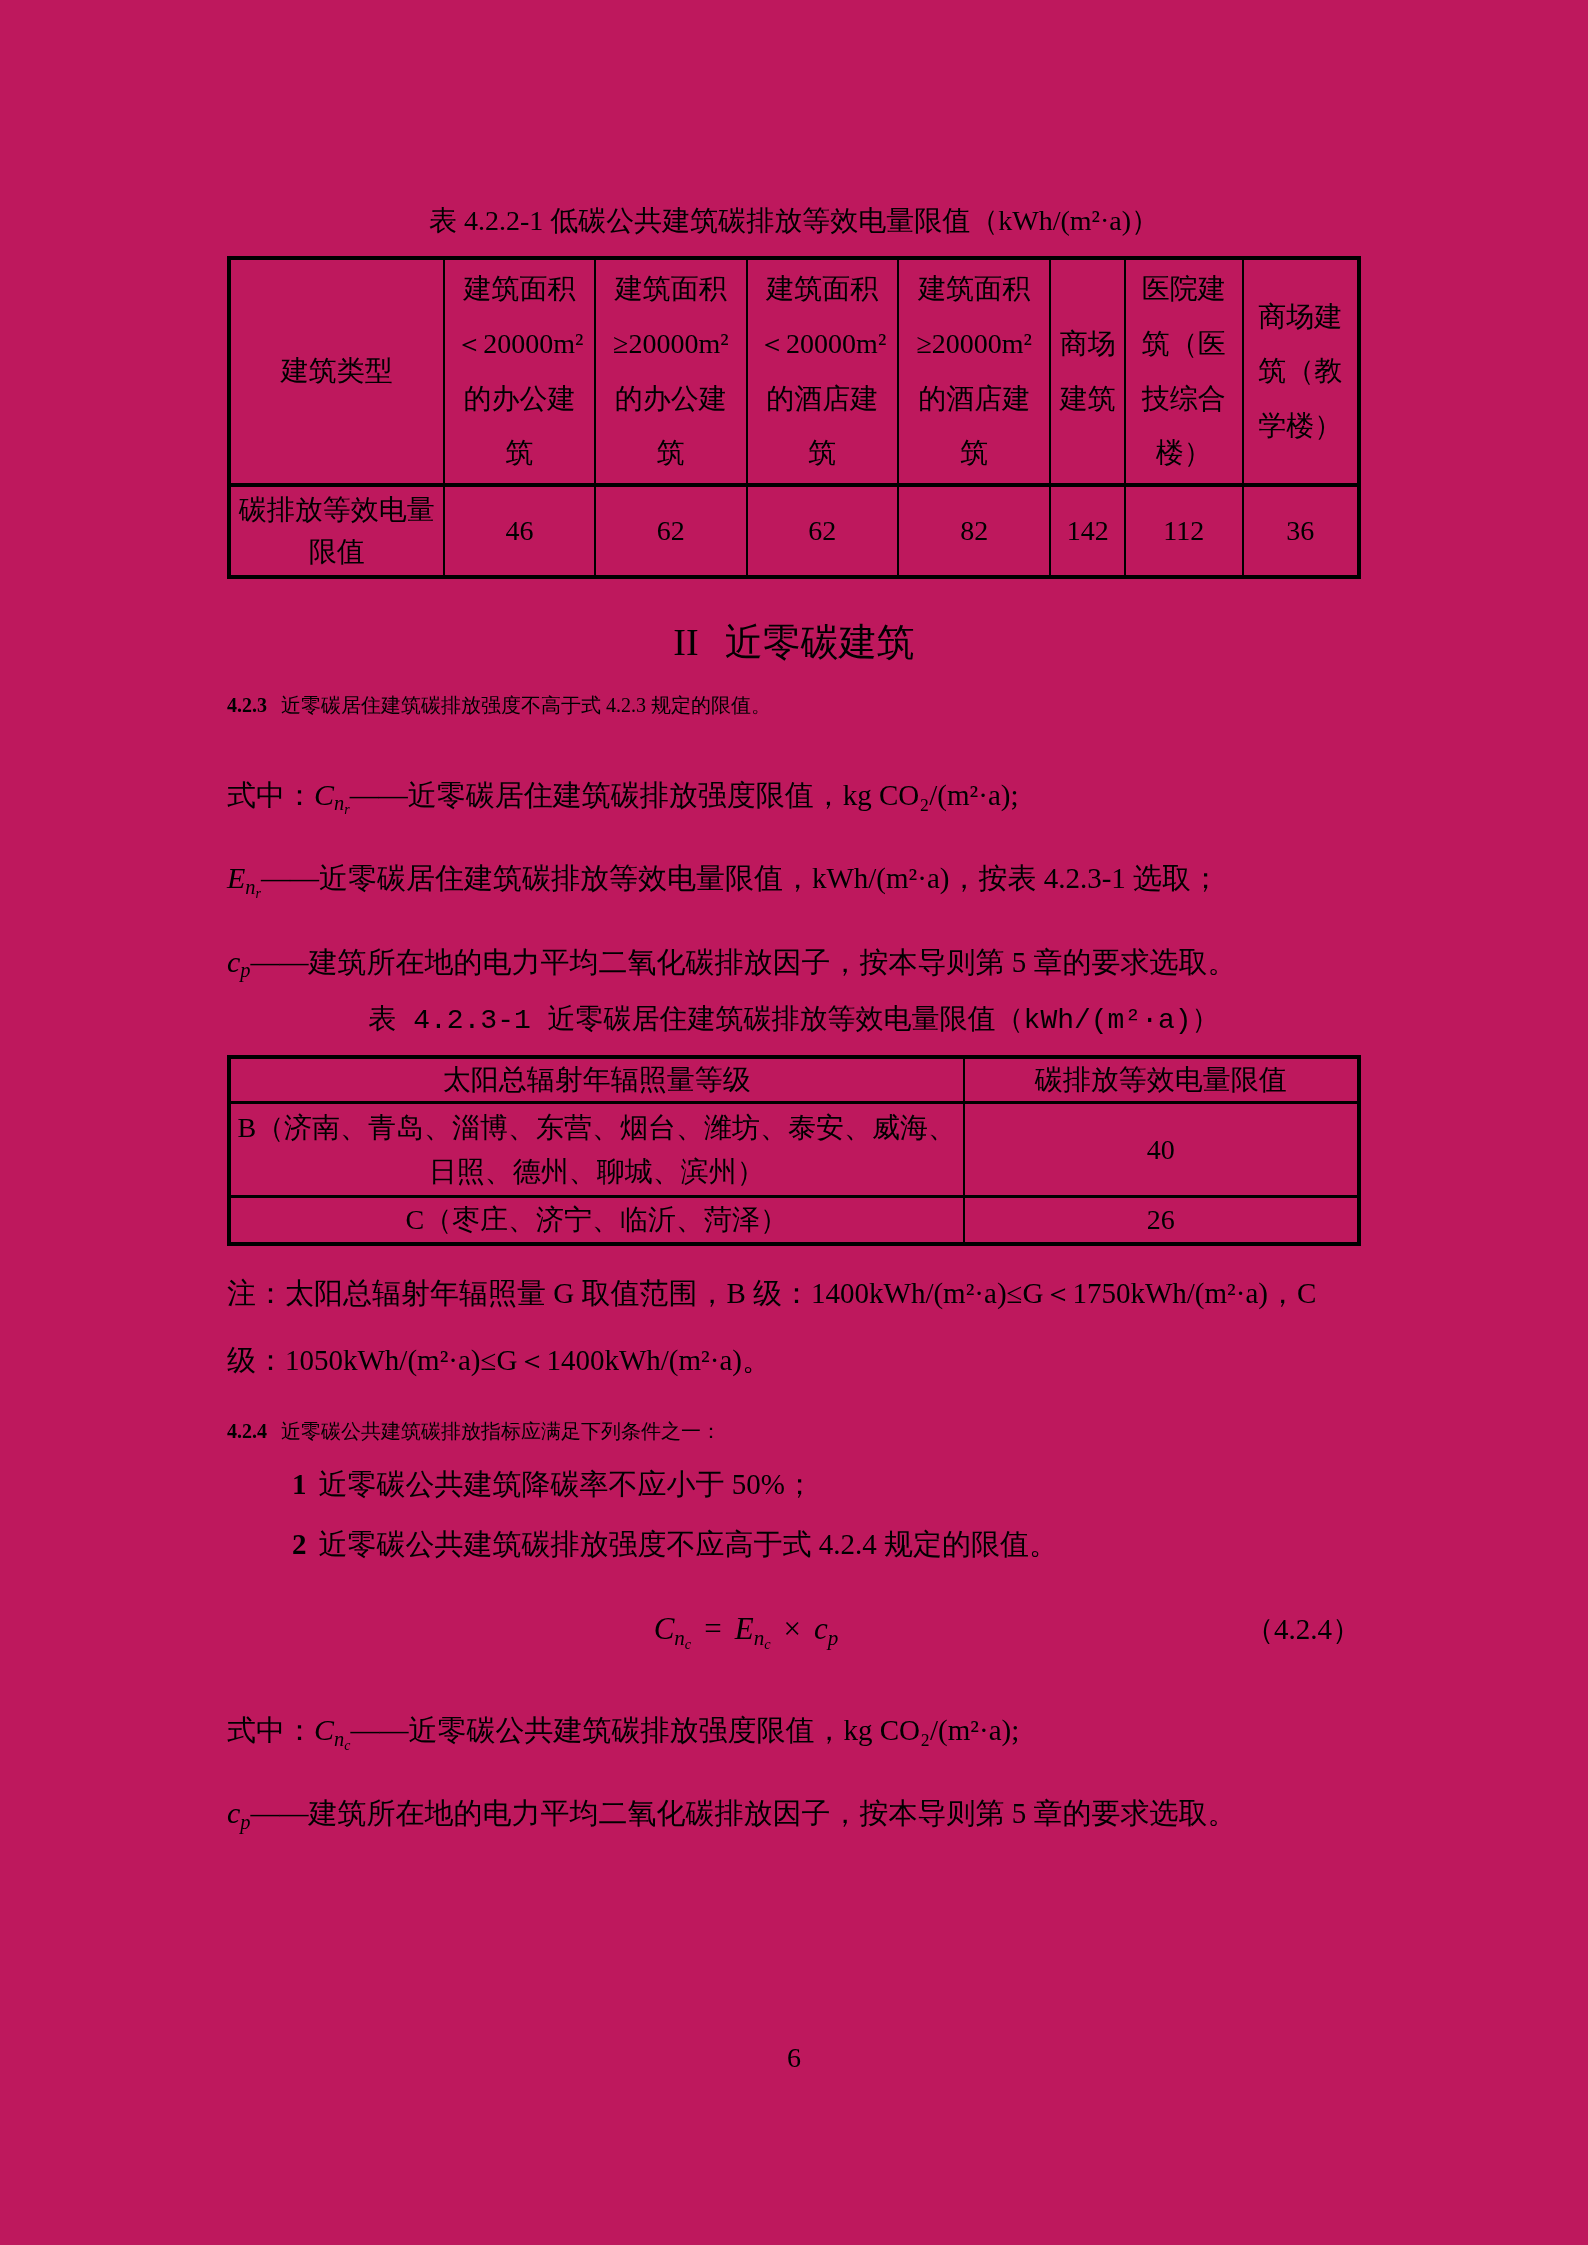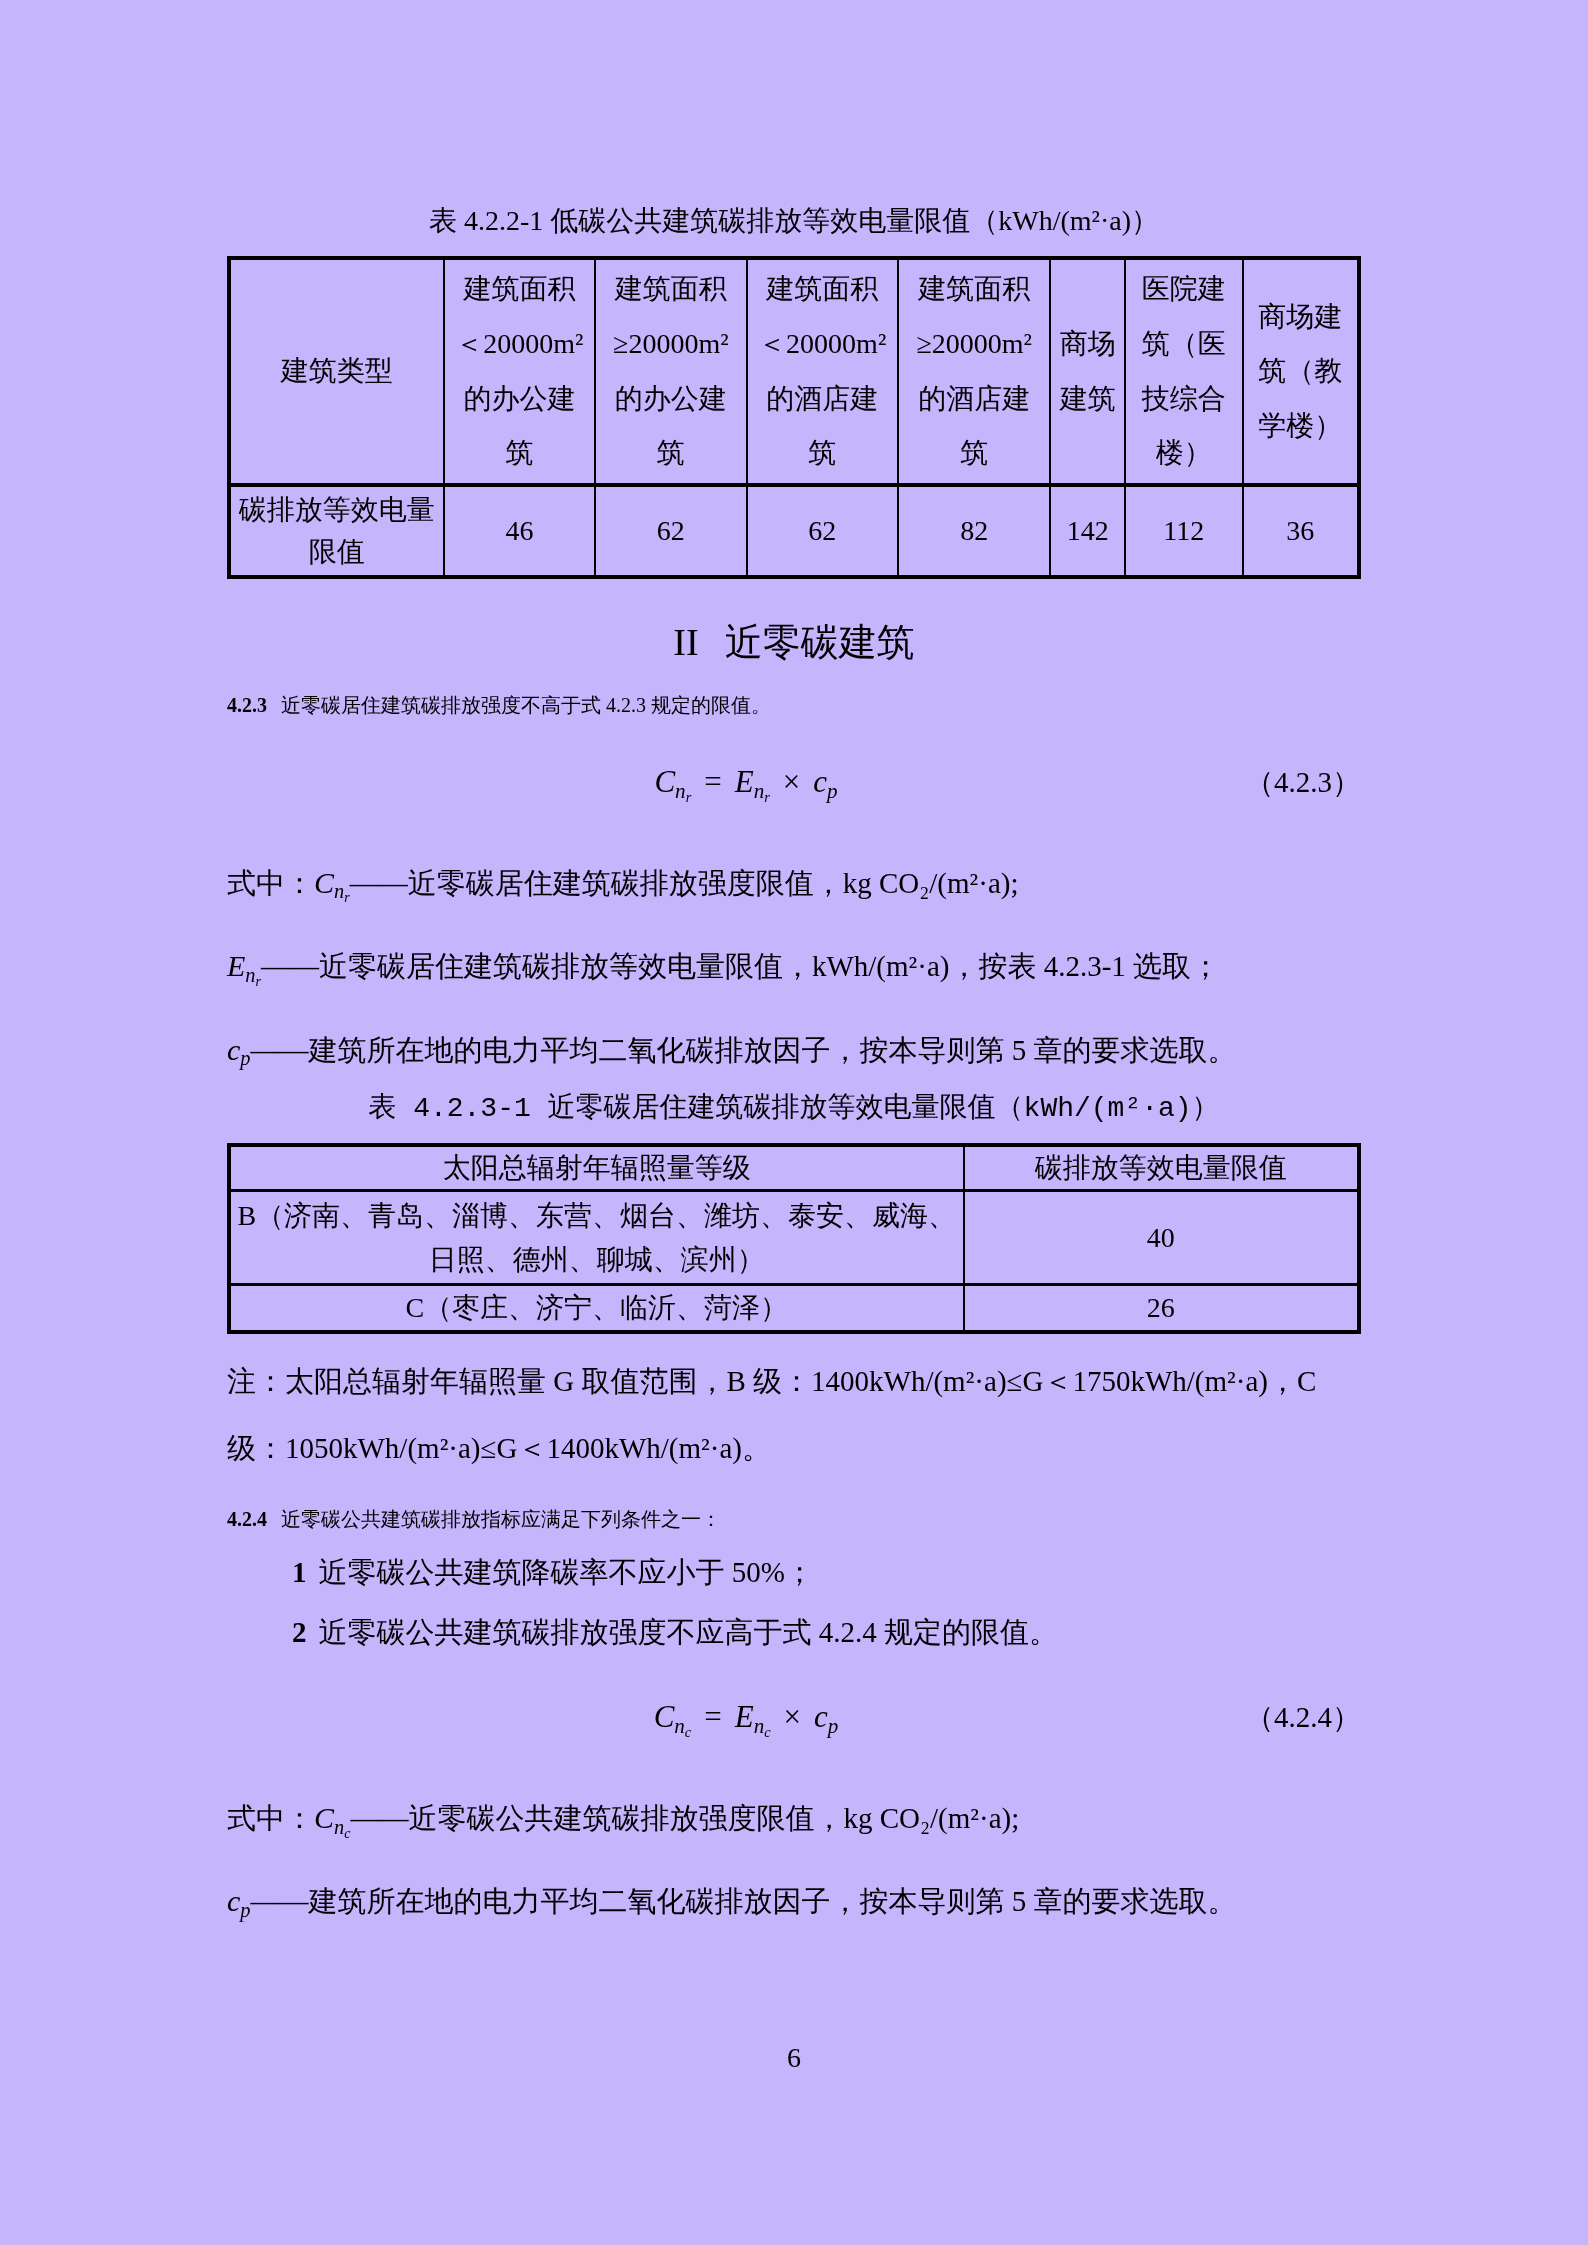--- a/index.html
+++ b/index.html
@@ -6,21 +6,21 @@
   html, body { background: #ffffff; }
   body {
     width: 1588px; height: 2245px;
     font-family: "Liberation Serif", "DejaVu Serif", serif;
     color: #000000;
   }
   .page {
     position: relative;
     width: 1588px; height: 2245px;
     padding: 0 227px;
-    background: #c4b5fd;
+    background: #be185d;
   }
 
   
   .caption {
     text-align: center;
     font-size: 28px;
     line-height: 1.3;
   }
   .caption-1 { padding-top: 203px; margin-bottom: 17px; }
   .caption-2 { margin-top: 18px; margin-bottom: 15px; font-family: Liberation Mono, monospace; }
@@ -141,24 +141,20 @@
   </table>
 
   <div class="section-heading">
     <span class="numeral">II</span><span>近零碳建筑</span>
   </div>
 
   <p class="clause">
     <b class="clause-num">4.2.3</b><span>近零碳居住建筑碳排放强度不高于式 4.2.3 规定的限值。</span>
   </p>
 
-  <div class="formula-row">
-    <span class="formula"><span class="var"><i>C</i><sub><i>n</i><sub><i>r</i></sub></sub></span><span class="op">=</span><span class="var"><i>E</i><sub><i>n</i><sub><i>r</i></sub></sub></span><span class="op">×</span><span class="var"><i>c</i><sub><i>p</i><sub><i></i></sub></sub></span></span>
-    <span class="formula-number">（4.2.3）</span>
-  </div>
 
   <p class="def def-first"><span>式中：</span><span class="var"><i>C</i><sub><i>n</i><sub><i>r</i></sub></sub></span><span>——近零碳居住建筑碳排放强度限值，kg CO₂/(m²·a);</span></p>
 
   <p class="def"><span class="var"><i>E</i><sub><i>n</i><sub><i>r</i></sub></sub></span><span>——近零碳居住建筑碳排放等效电量限值，kWh/(m²·a)，按表 4.2.3-1 选取；</span></p>
 
   <p class="def"><span class="var"><i>c</i><sub><i>p</i><sub><i></i></sub></sub></span><span>——建筑所在地的电力平均二氧化碳排放因子，按本导则第 5 章的要求选取。</span></p>
 
   <div class="caption caption-2">表 4.2.3-1 近零碳居住建筑碳排放等效电量限值（kWh/(m²·a)）</div>
 
   <table class="t2">

